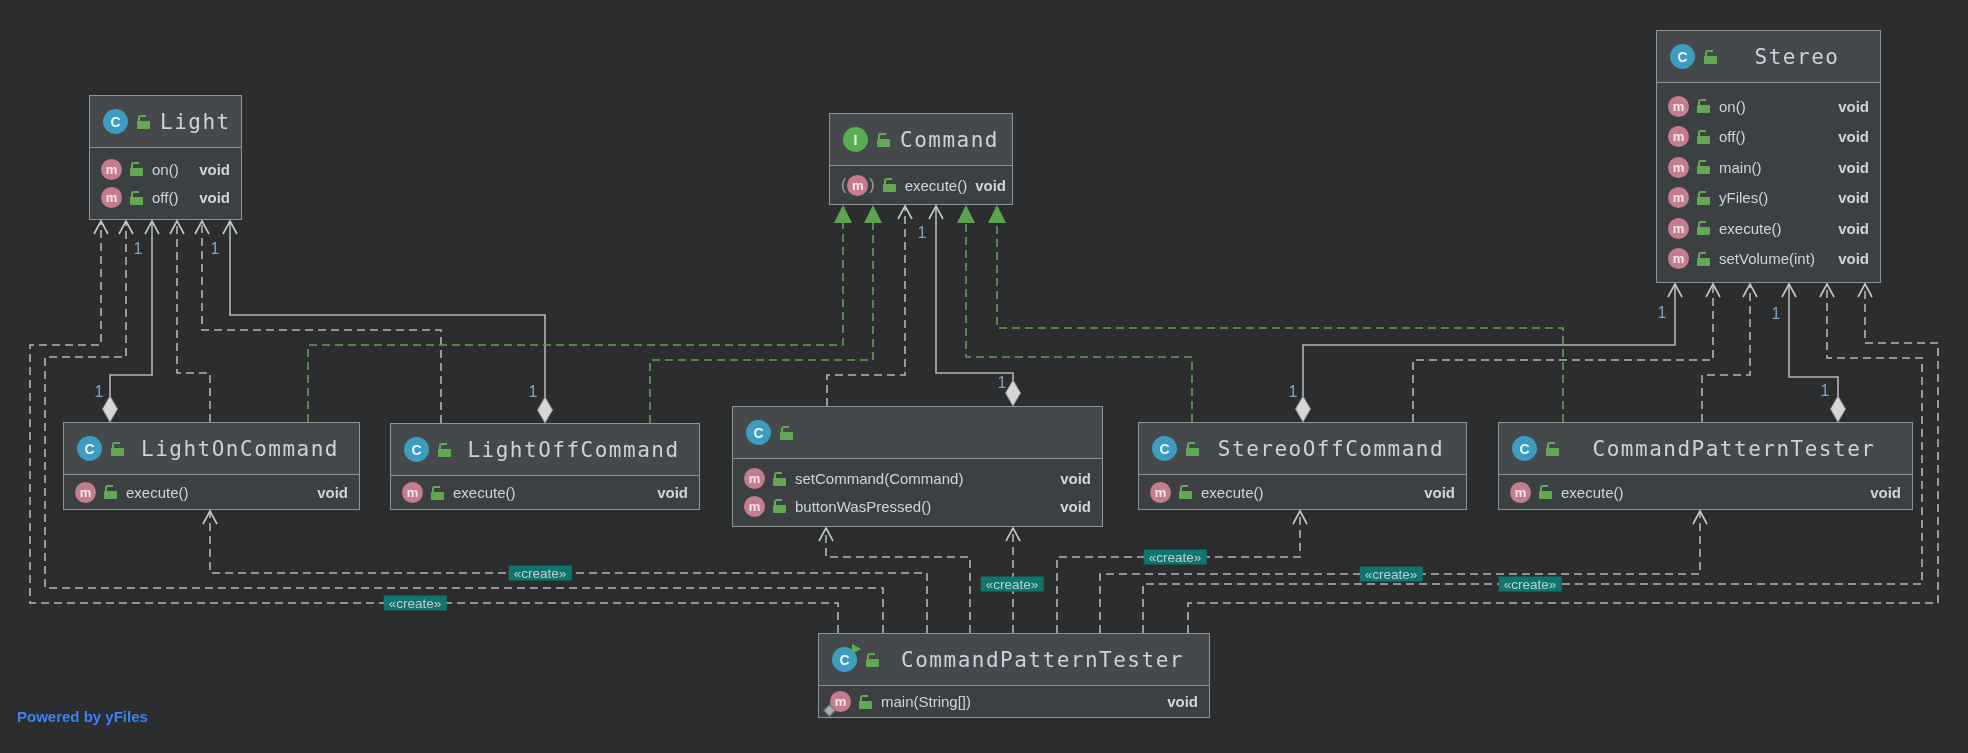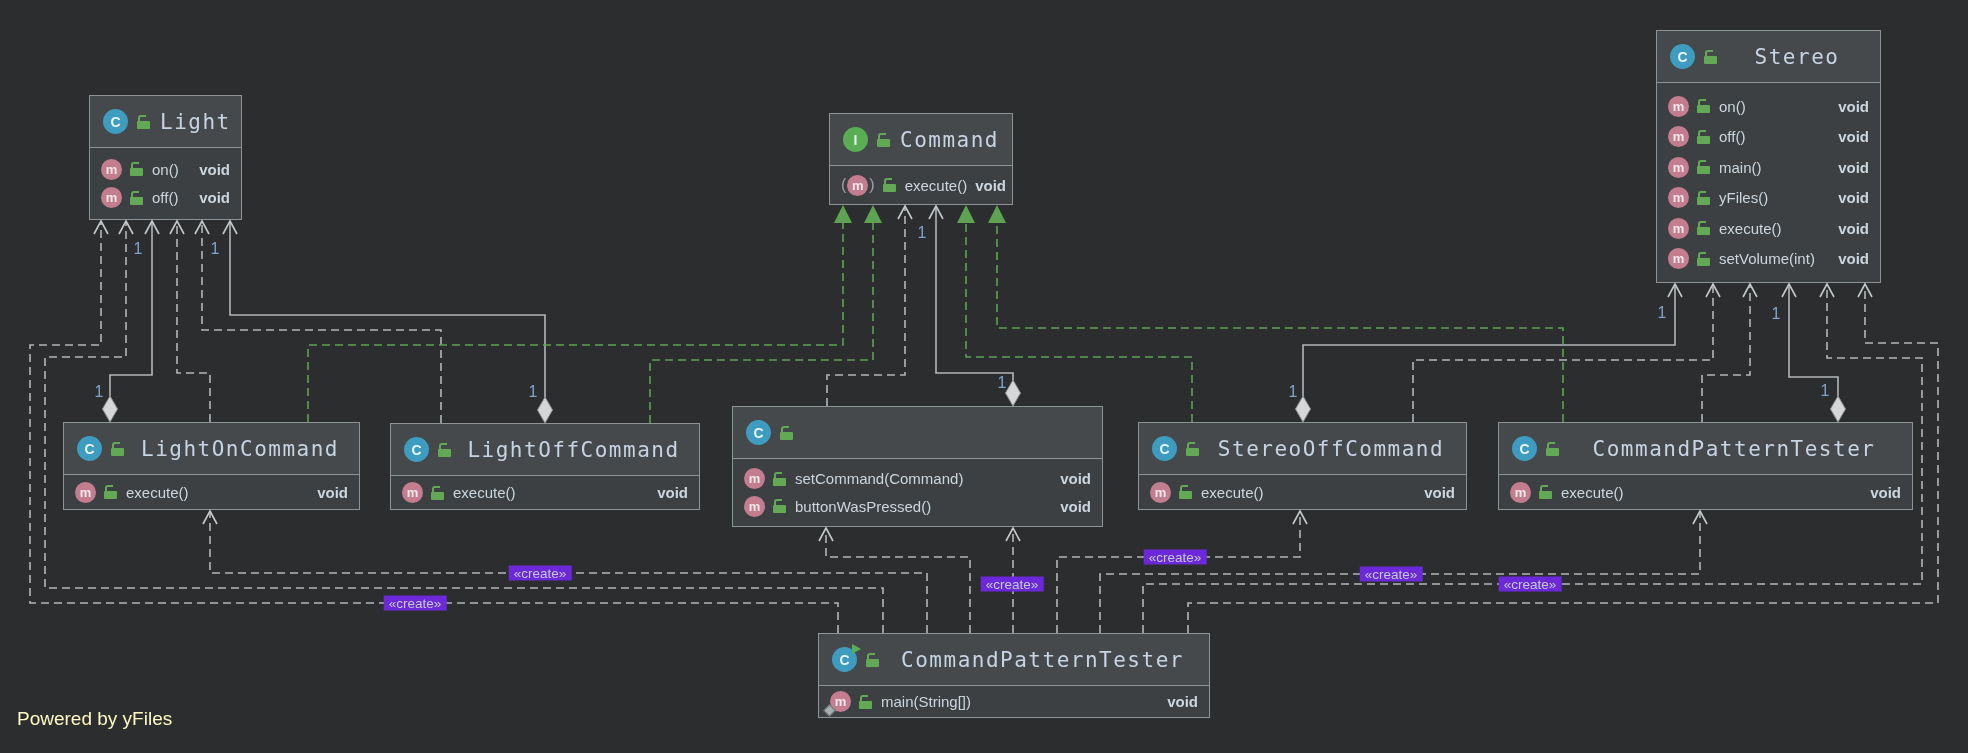--- a/index.html
+++ b/index.html
@@ -36,24 +36,24 @@
       background:#62a855;border-radius:1px;}
   
   svg#edges{position:absolute;left:0;top:0;z-index:3;pointer-events:none;}
   .solid{stroke:#b3b7b9;stroke-width:1.6;fill:none;}
   .dash{stroke:#b3b7b9;stroke-width:1.6;fill:none;stroke-dasharray:8 5;}
   .gdash{stroke:#5da351;stroke-width:1.6;fill:none;stroke-dasharray:8 5;}
   .oarrow{stroke:#c4c8ca;stroke-width:1.6;fill:none;}
   .gtri{fill:#5da351;stroke:none;}
   .diam{fill:#d6d6d6;stroke:#8e9496;stroke-width:1;}
   
-  .elabel{position:absolute;transform:translate(-50%,-50%);background:#6d28d9;padding:0 5px;
+  .elabel{position:absolute;transform:translate(-50%,-50%);background:#0f766e;padding:0 5px;
           font-size:13.5px;color:#c2ccd6;z-index:4;white-space:nowrap;}
   .mult{position:absolute;transform:translate(-50%,-50%);font-size:16px;color:#7fa3cc;z-index:4;}
-  .footer{position:absolute;left:17px;top:708px;font-size:19px;color:#fef9c3;z-index:2;}
+  .footer{position:absolute;left:17px;top:708px;font-size:15px;color:#3b82f6;z-index:2;font-weight:bold;}
 </style>
 </head>
 <body>
 
 <div id="canvas">
 
   <div class="uml-class" style="left:89px;top:95px;width:153px;height:125px;">
     <div class="hdr">
       <span class="ci">C</span>
       <span class="lock"></span>

